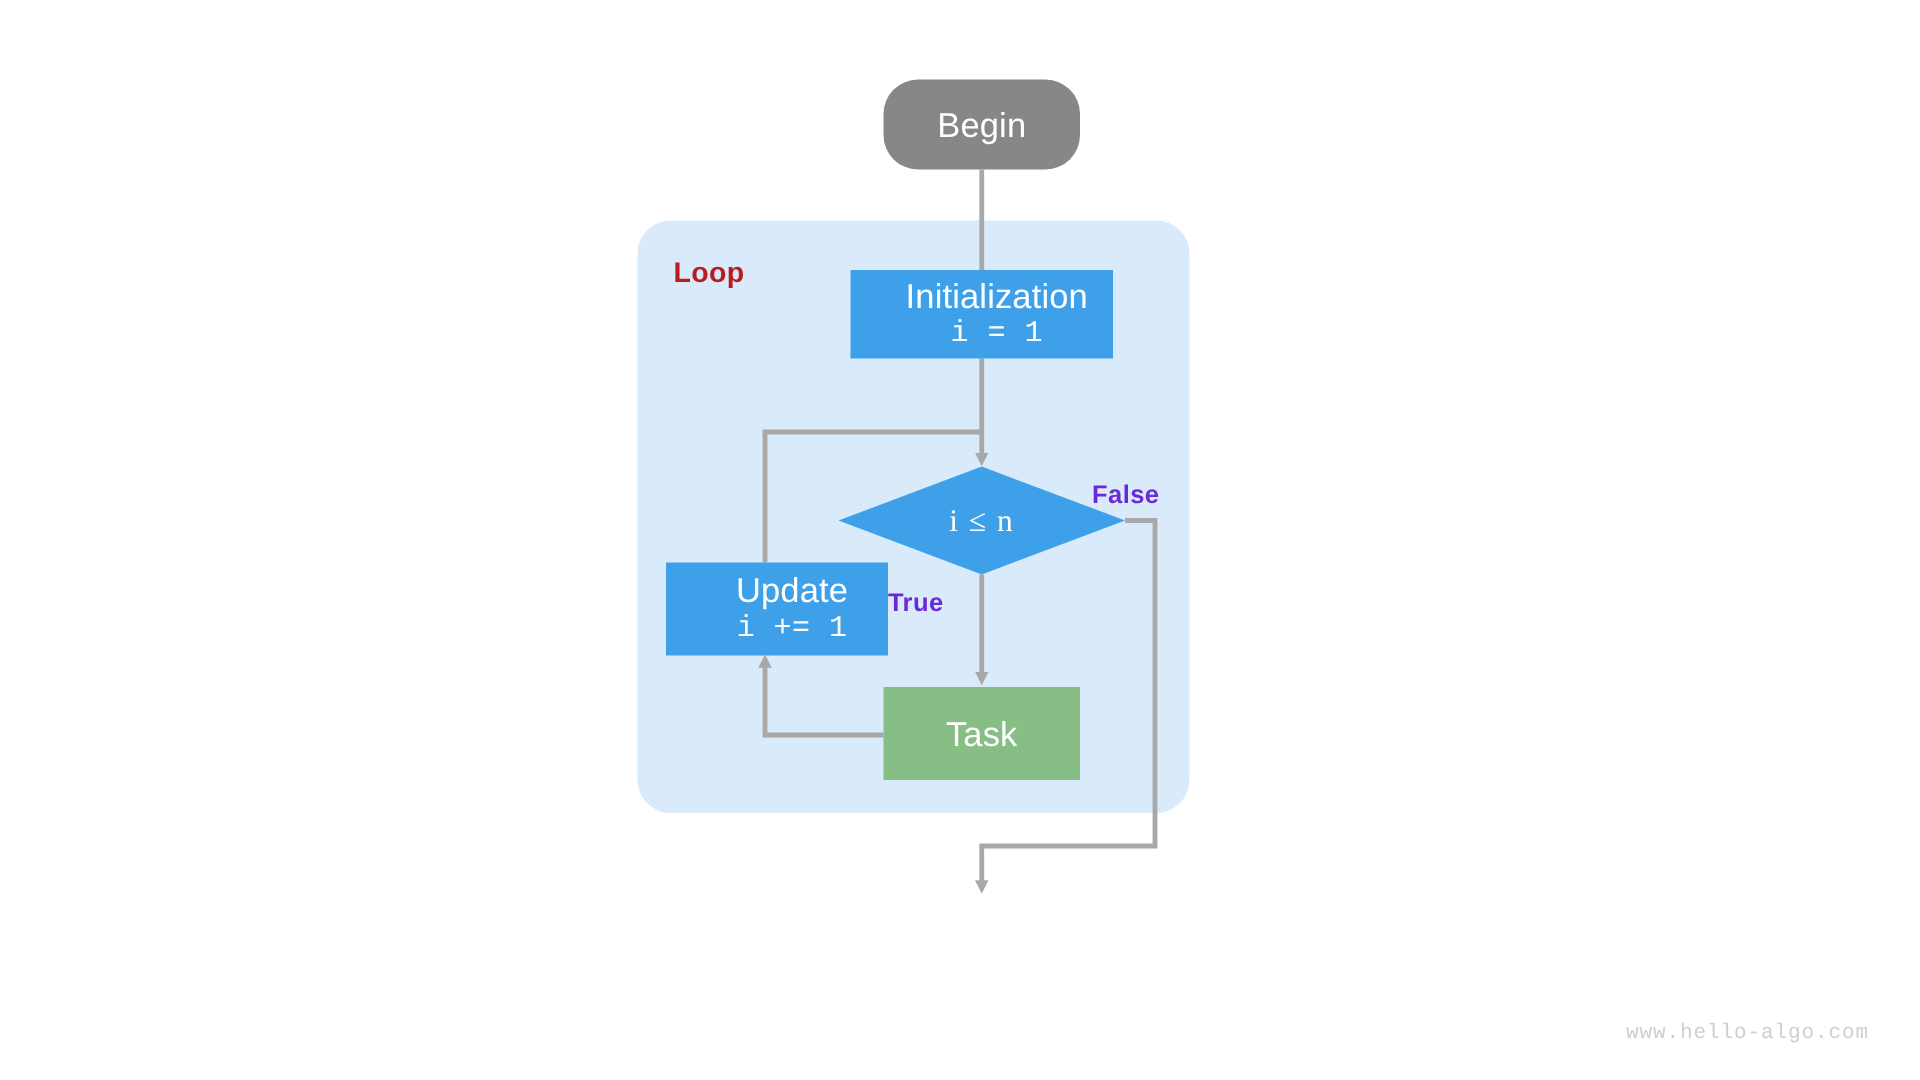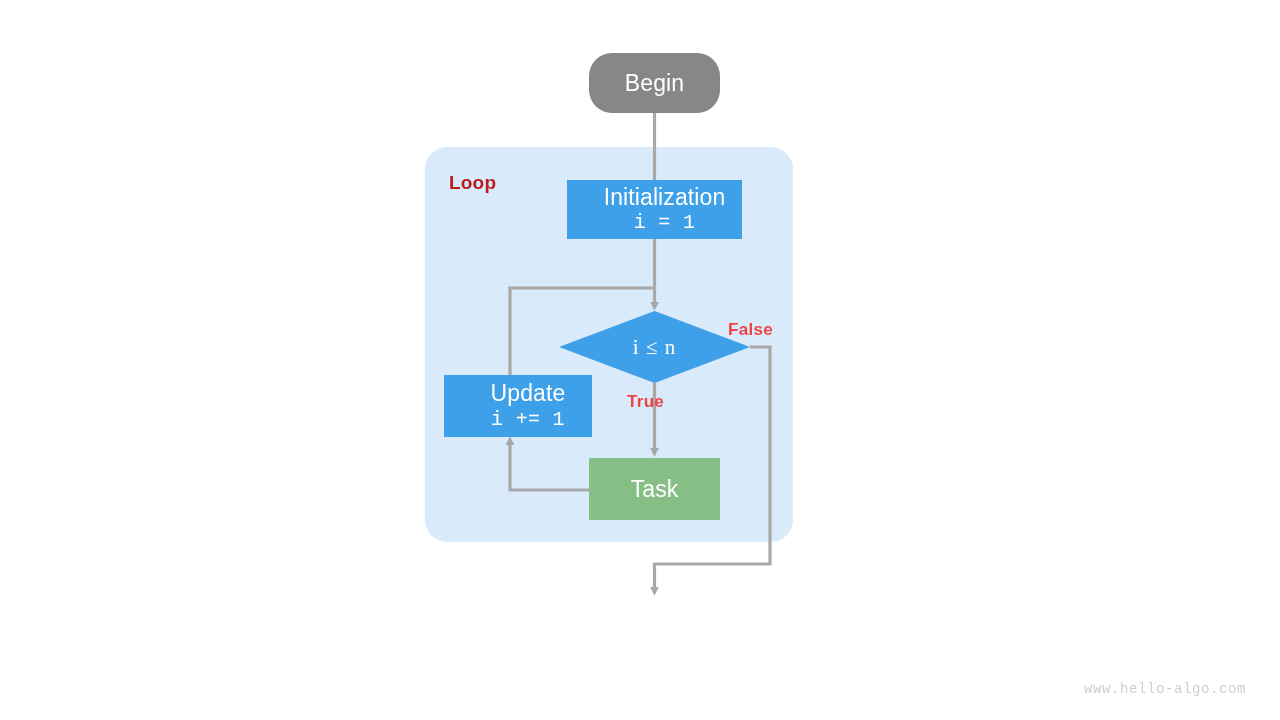--- a/index.html
+++ b/index.html
@@ -83,21 +83,21 @@
   .decision .dlabel {
     position: relative;
     z-index: 2;
     color: #ffffff;
     font-family: Liberation Serif, serif;
     font-size: 21px;
     letter-spacing: 1px;
   }
   .edge-label {
     position: absolute;
-    color: #ef4444;
+    color: #6d28d9;
     font-family: "Liberation Sans", sans-serif;
     font-size: 17px;
     font-weight: bold;
     letter-spacing: 0.3px;
     white-space: nowrap;
   }
   .watermark {
     position: absolute;
     right: 34px;
     bottom: 23px;
@@ -152,19 +152,19 @@
   <div class="node process" style="left:444px; top:375px; width:148px; height:62px;">
     <span class="t1">Update</span>
     <span class="t2">i += 1</span>
   </div>
 
   <div class="node action" style="left:589px; top:458px; width:131px; height:62px;">
     <span class="t1">Task</span>
   </div>
 
 
-  <div class="edge-label" style="left:627px; top:392px;">True</div>
+  <div class="edge-label" style="left:592px; top:392px;">True</div>
 
   <div class="edge-label" style="left:728px; top:320px;">False</div>
 
   <div class="watermark">www.hello-algo.com</div>
 
 </div>
 
 </body></html>

